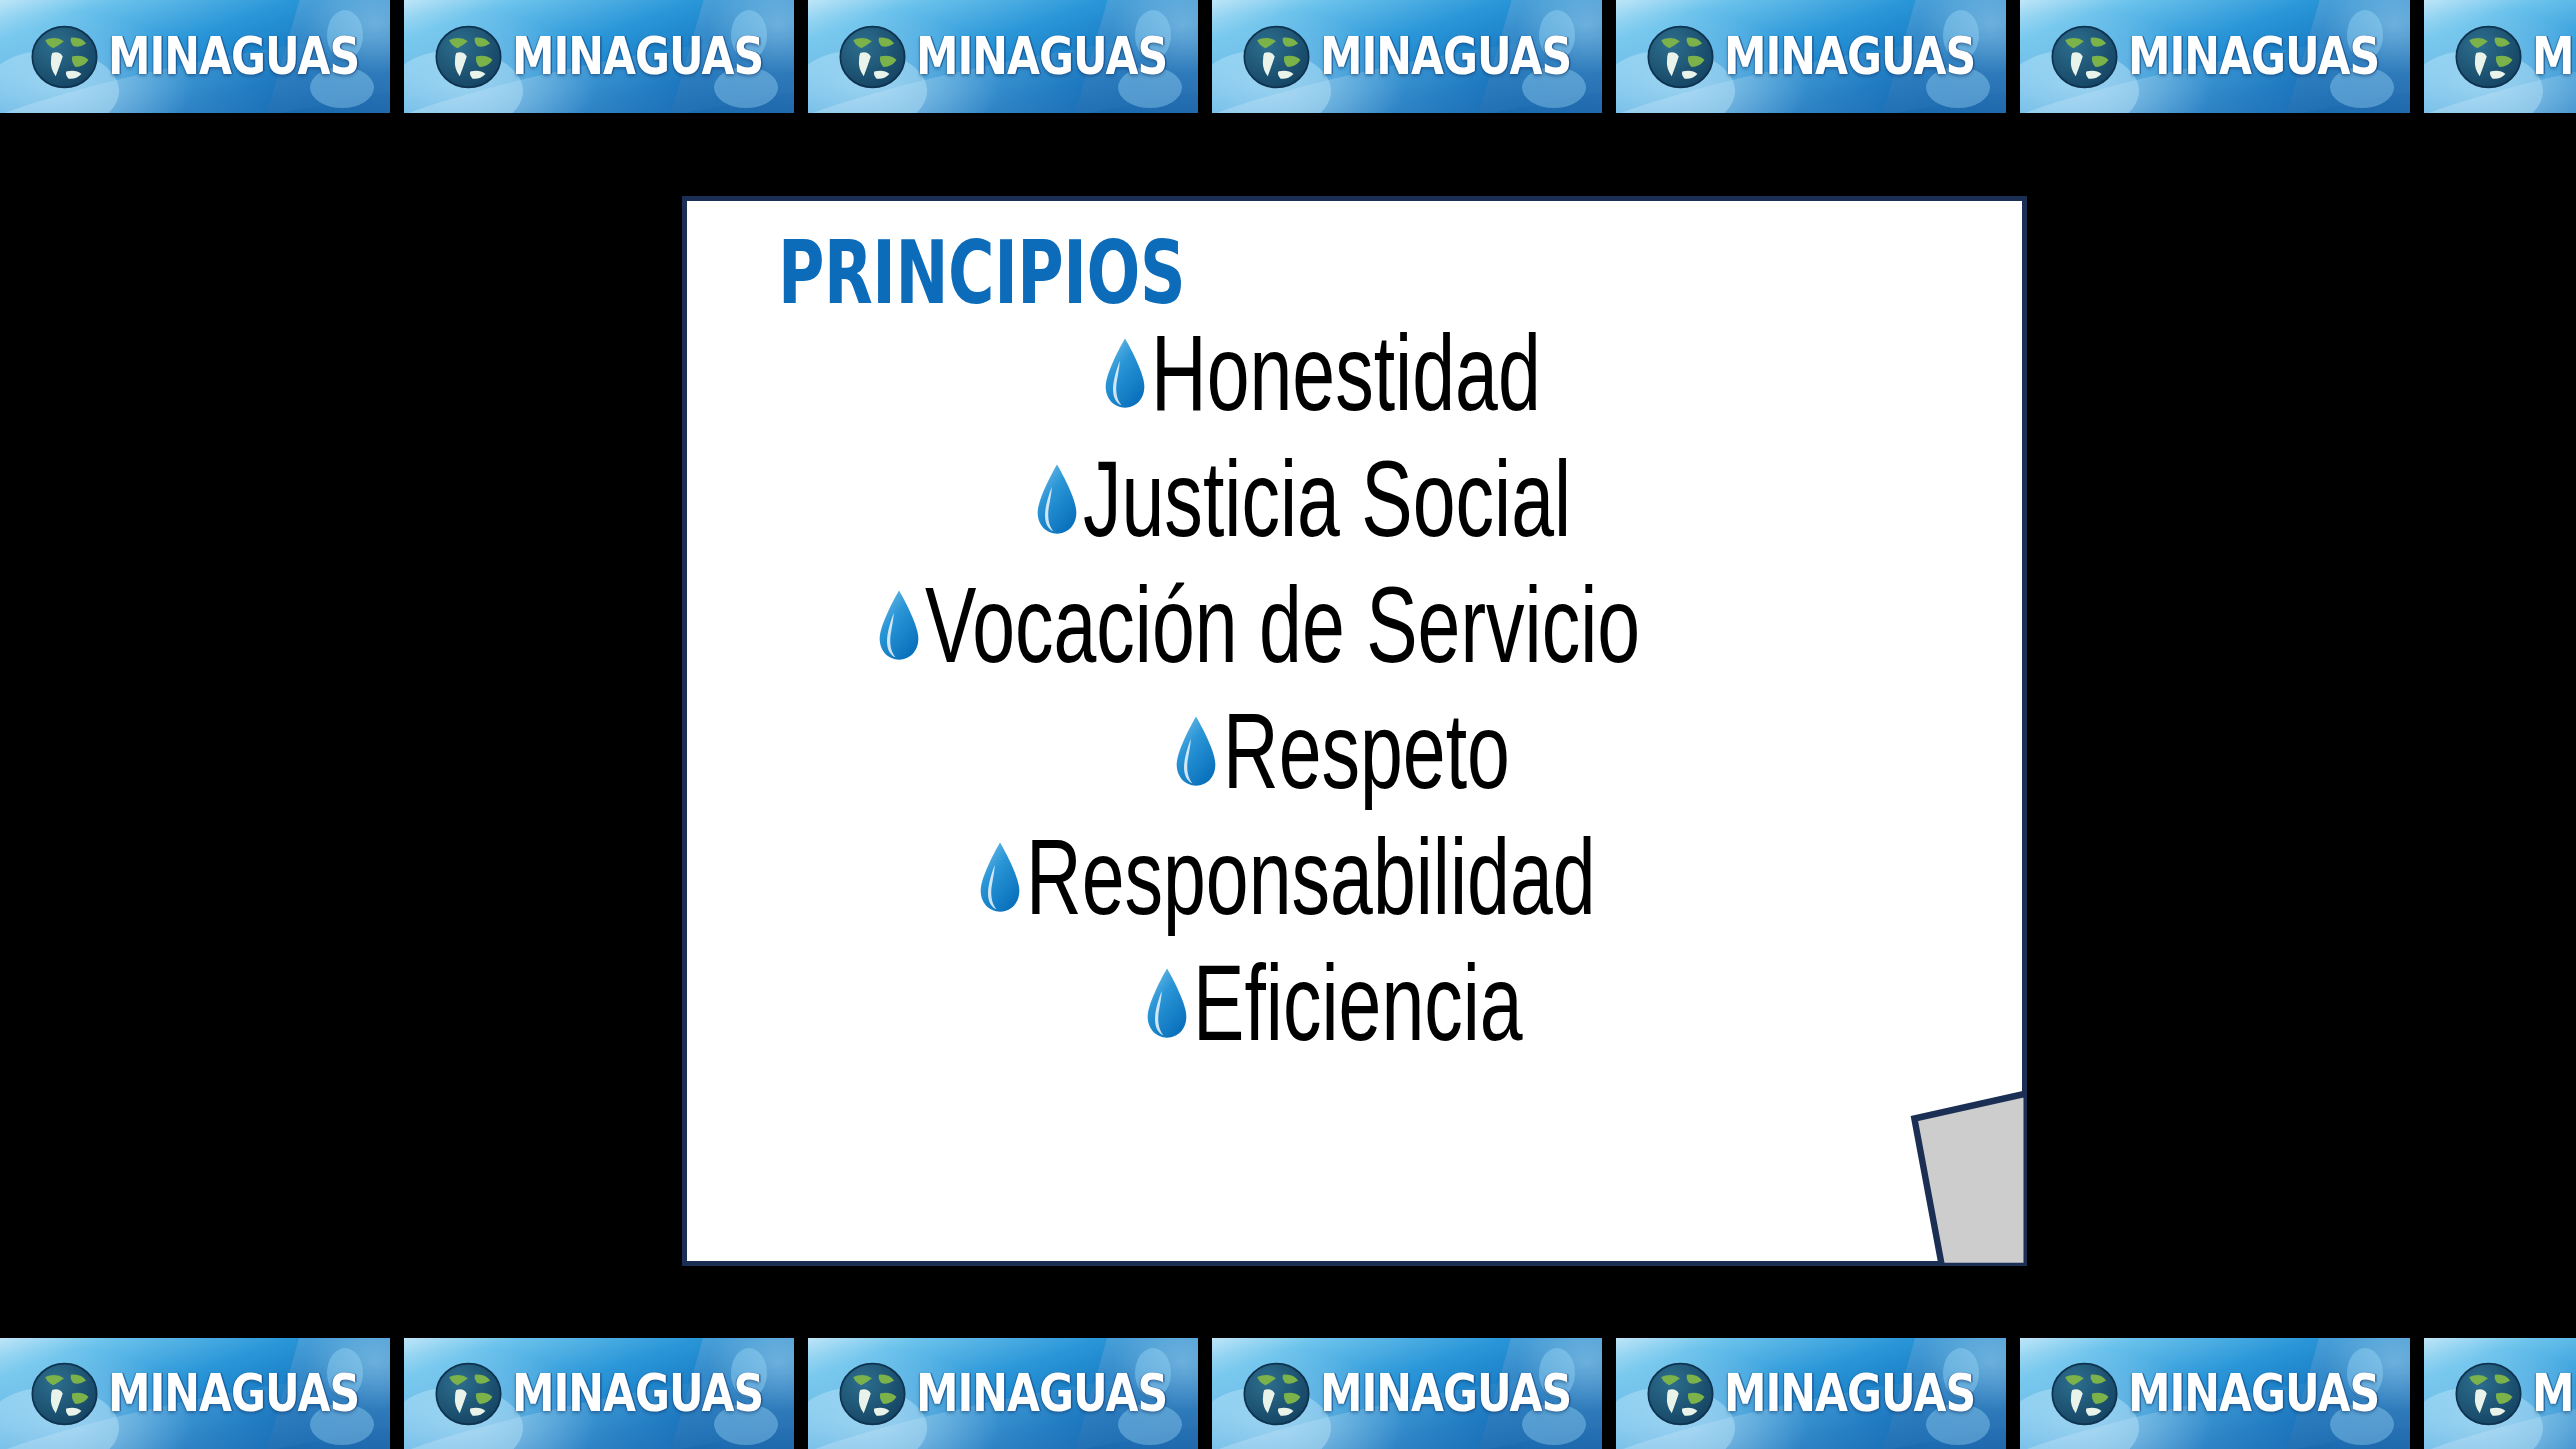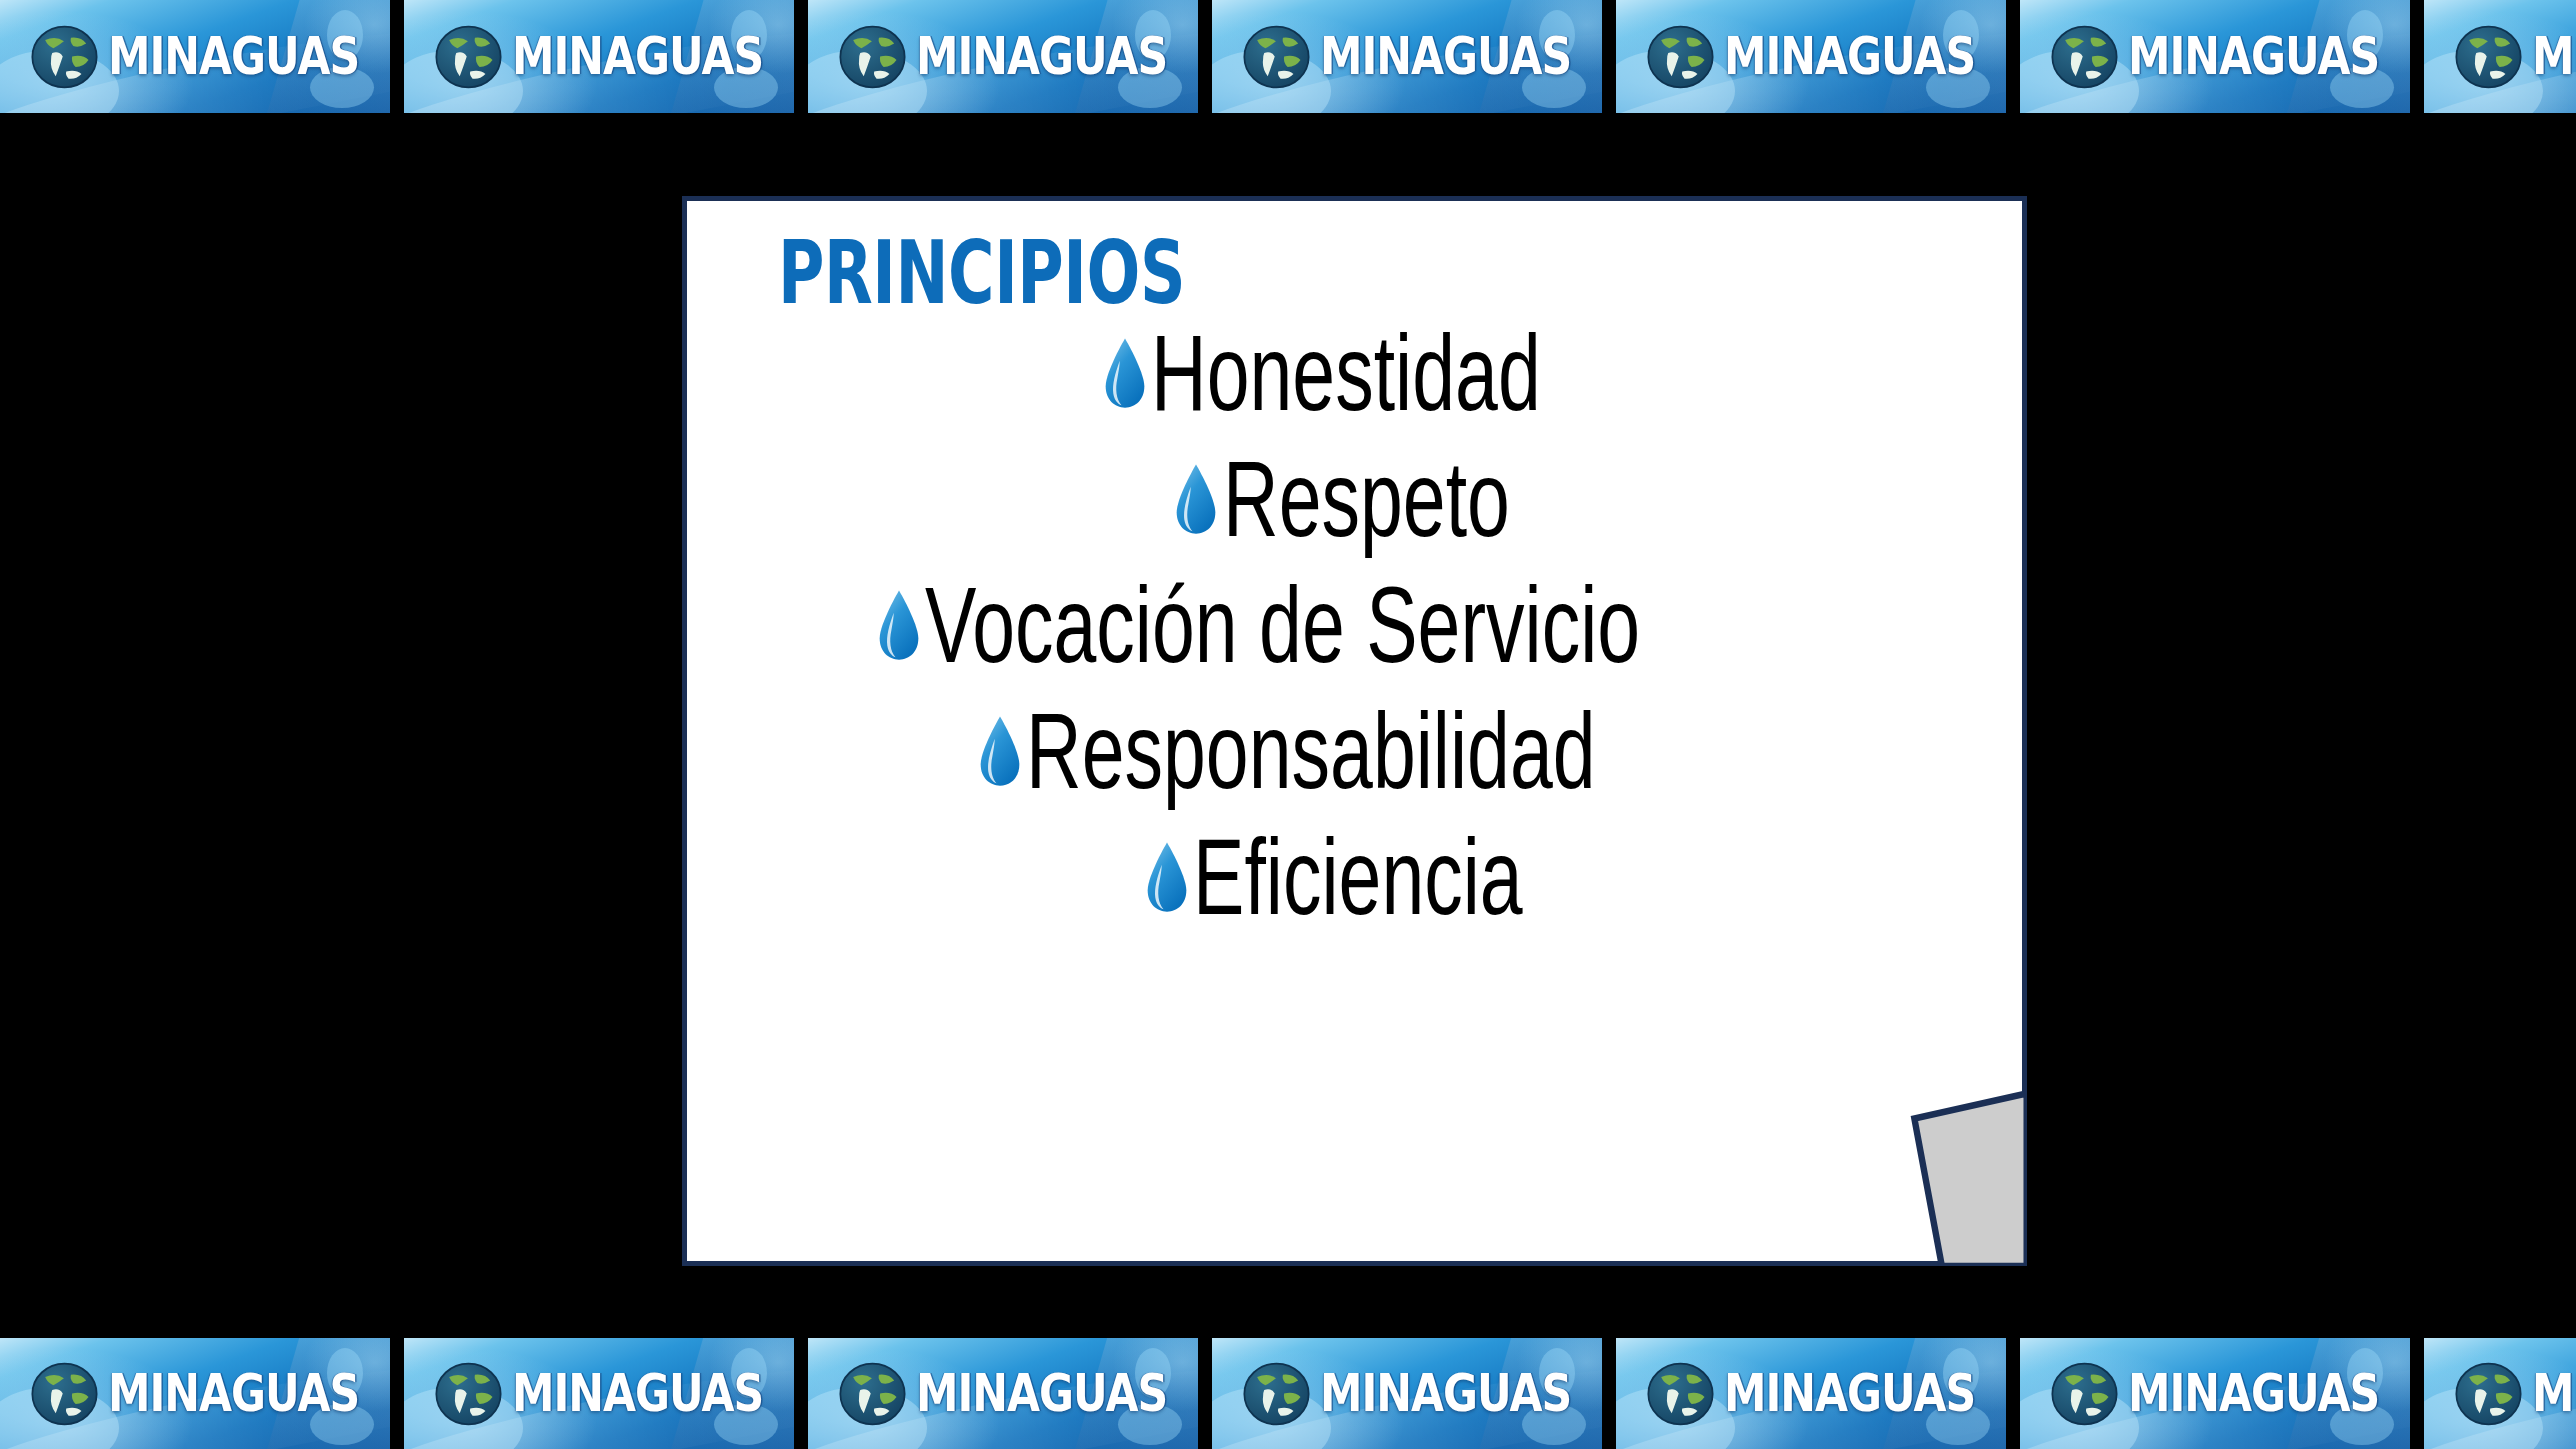--- a/index.html
+++ b/index.html
@@ -340,44 +340,58 @@
                   </linearGradient>
                 </defs>
                 <path d="M39 6 C39 6 72 62 72 88 C72 110 57 124 39 124 C21 124 6 110 6 88 C6 62 39 6 39 6 Z" fill="url(#dropgrad0)"></path>
                 <path d="M30 44 C22 66 17 84 19 100 C21 112 27 118 33 120 C24 110 22 92 26 74 C28 62 30 52 30 44 Z" fill="#ffffff" opacity="0.78"></path>
               </svg></span>
             <span class="bullet-text">Honestidad</span>
           </li>
           <li class="bullet-row">
             <span class="drop-icon"><svg width="46" height="75" viewBox="0 0 78 128">
                 <defs>
-                  <linearGradient id="dropgrad2" x1="0" y1="0" x2="0.65" y2="1">
+                  <linearGradient id="dropgrad1" x1="0" y1="0" x2="0.65" y2="1">
                     <stop offset="0%" stop-color="#7ec5ea"></stop>
                     <stop offset="45%" stop-color="#2a95d6"></stop>
                     <stop offset="100%" stop-color="#0a72bd"></stop>
                   </linearGradient>
                 </defs>
-                <path d="M39 6 C39 6 72 62 72 88 C72 110 57 124 39 124 C21 124 6 110 6 88 C6 62 39 6 39 6 Z" fill="url(#dropgrad2)"></path>
+                <path d="M39 6 C39 6 72 62 72 88 C72 110 57 124 39 124 C21 124 6 110 6 88 C6 62 39 6 39 6 Z" fill="url(#dropgrad1)"></path>
                 <path d="M30 44 C22 66 17 84 19 100 C21 112 27 118 33 120 C24 110 22 92 26 74 C28 62 30 52 30 44 Z" fill="#ffffff" opacity="0.78"></path>
               </svg></span>
-            <span class="bullet-text">Respeto</span>
+            <span class="bullet-text">Justicia Social</span>
           </li>
           <li class="bullet-row">
             <span class="drop-icon"><svg width="46" height="75" viewBox="0 0 78 128">
                 <defs>
                   <linearGradient id="dropgrad3" x1="0" y1="0" x2="0.65" y2="1">
                     <stop offset="0%" stop-color="#7ec5ea"></stop>
                     <stop offset="45%" stop-color="#2a95d6"></stop>
                     <stop offset="100%" stop-color="#0a72bd"></stop>
                   </linearGradient>
                 </defs>
                 <path d="M39 6 C39 6 72 62 72 88 C72 110 57 124 39 124 C21 124 6 110 6 88 C6 62 39 6 39 6 Z" fill="url(#dropgrad3)"></path>
                 <path d="M30 44 C22 66 17 84 19 100 C21 112 27 118 33 120 C24 110 22 92 26 74 C28 62 30 52 30 44 Z" fill="#ffffff" opacity="0.78"></path>
               </svg></span>
             <span class="bullet-text">Vocación de Servicio</span>
+          </li>
+          <li class="bullet-row">
+            <span class="drop-icon"><svg width="46" height="75" viewBox="0 0 78 128">
+                <defs>
+                  <linearGradient id="dropgrad2" x1="0" y1="0" x2="0.65" y2="1">
+                    <stop offset="0%" stop-color="#7ec5ea"></stop>
+                    <stop offset="45%" stop-color="#2a95d6"></stop>
+                    <stop offset="100%" stop-color="#0a72bd"></stop>
+                  </linearGradient>
+                </defs>
+                <path d="M39 6 C39 6 72 62 72 88 C72 110 57 124 39 124 C21 124 6 110 6 88 C6 62 39 6 39 6 Z" fill="url(#dropgrad2)"></path>
+                <path d="M30 44 C22 66 17 84 19 100 C21 112 27 118 33 120 C24 110 22 92 26 74 C28 62 30 52 30 44 Z" fill="#ffffff" opacity="0.78"></path>
+              </svg></span>
+            <span class="bullet-text">Respeto</span>
           </li>
           <li class="bullet-row">
             <span class="drop-icon"><svg width="46" height="75" viewBox="0 0 78 128">
                 <defs>
                   <linearGradient id="dropgrad4" x1="0" y1="0" x2="0.65" y2="1">
                     <stop offset="0%" stop-color="#7ec5ea"></stop>
                     <stop offset="45%" stop-color="#2a95d6"></stop>
                     <stop offset="100%" stop-color="#0a72bd"></stop>
                   </linearGradient>
                 </defs>

